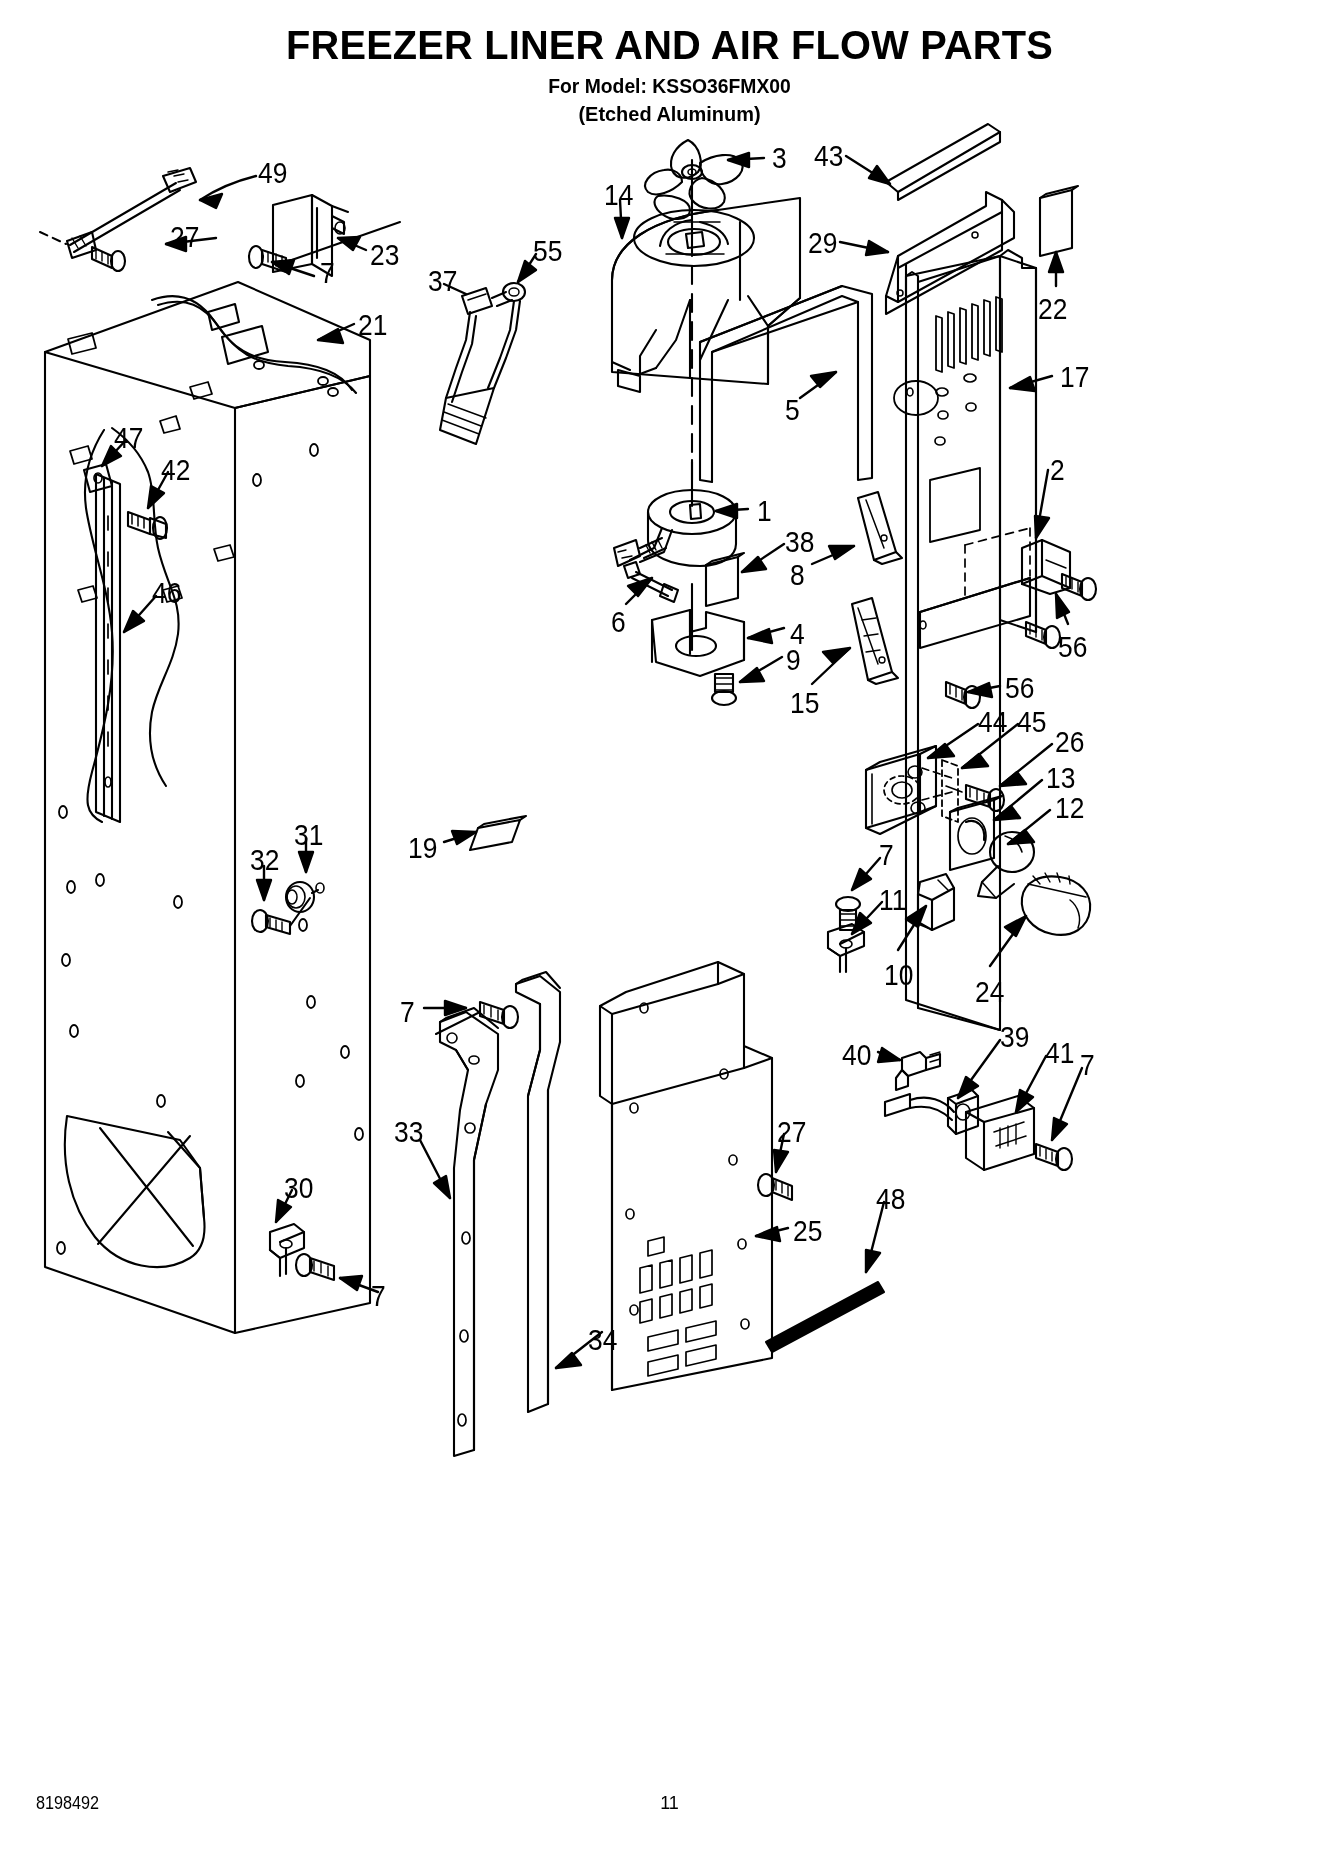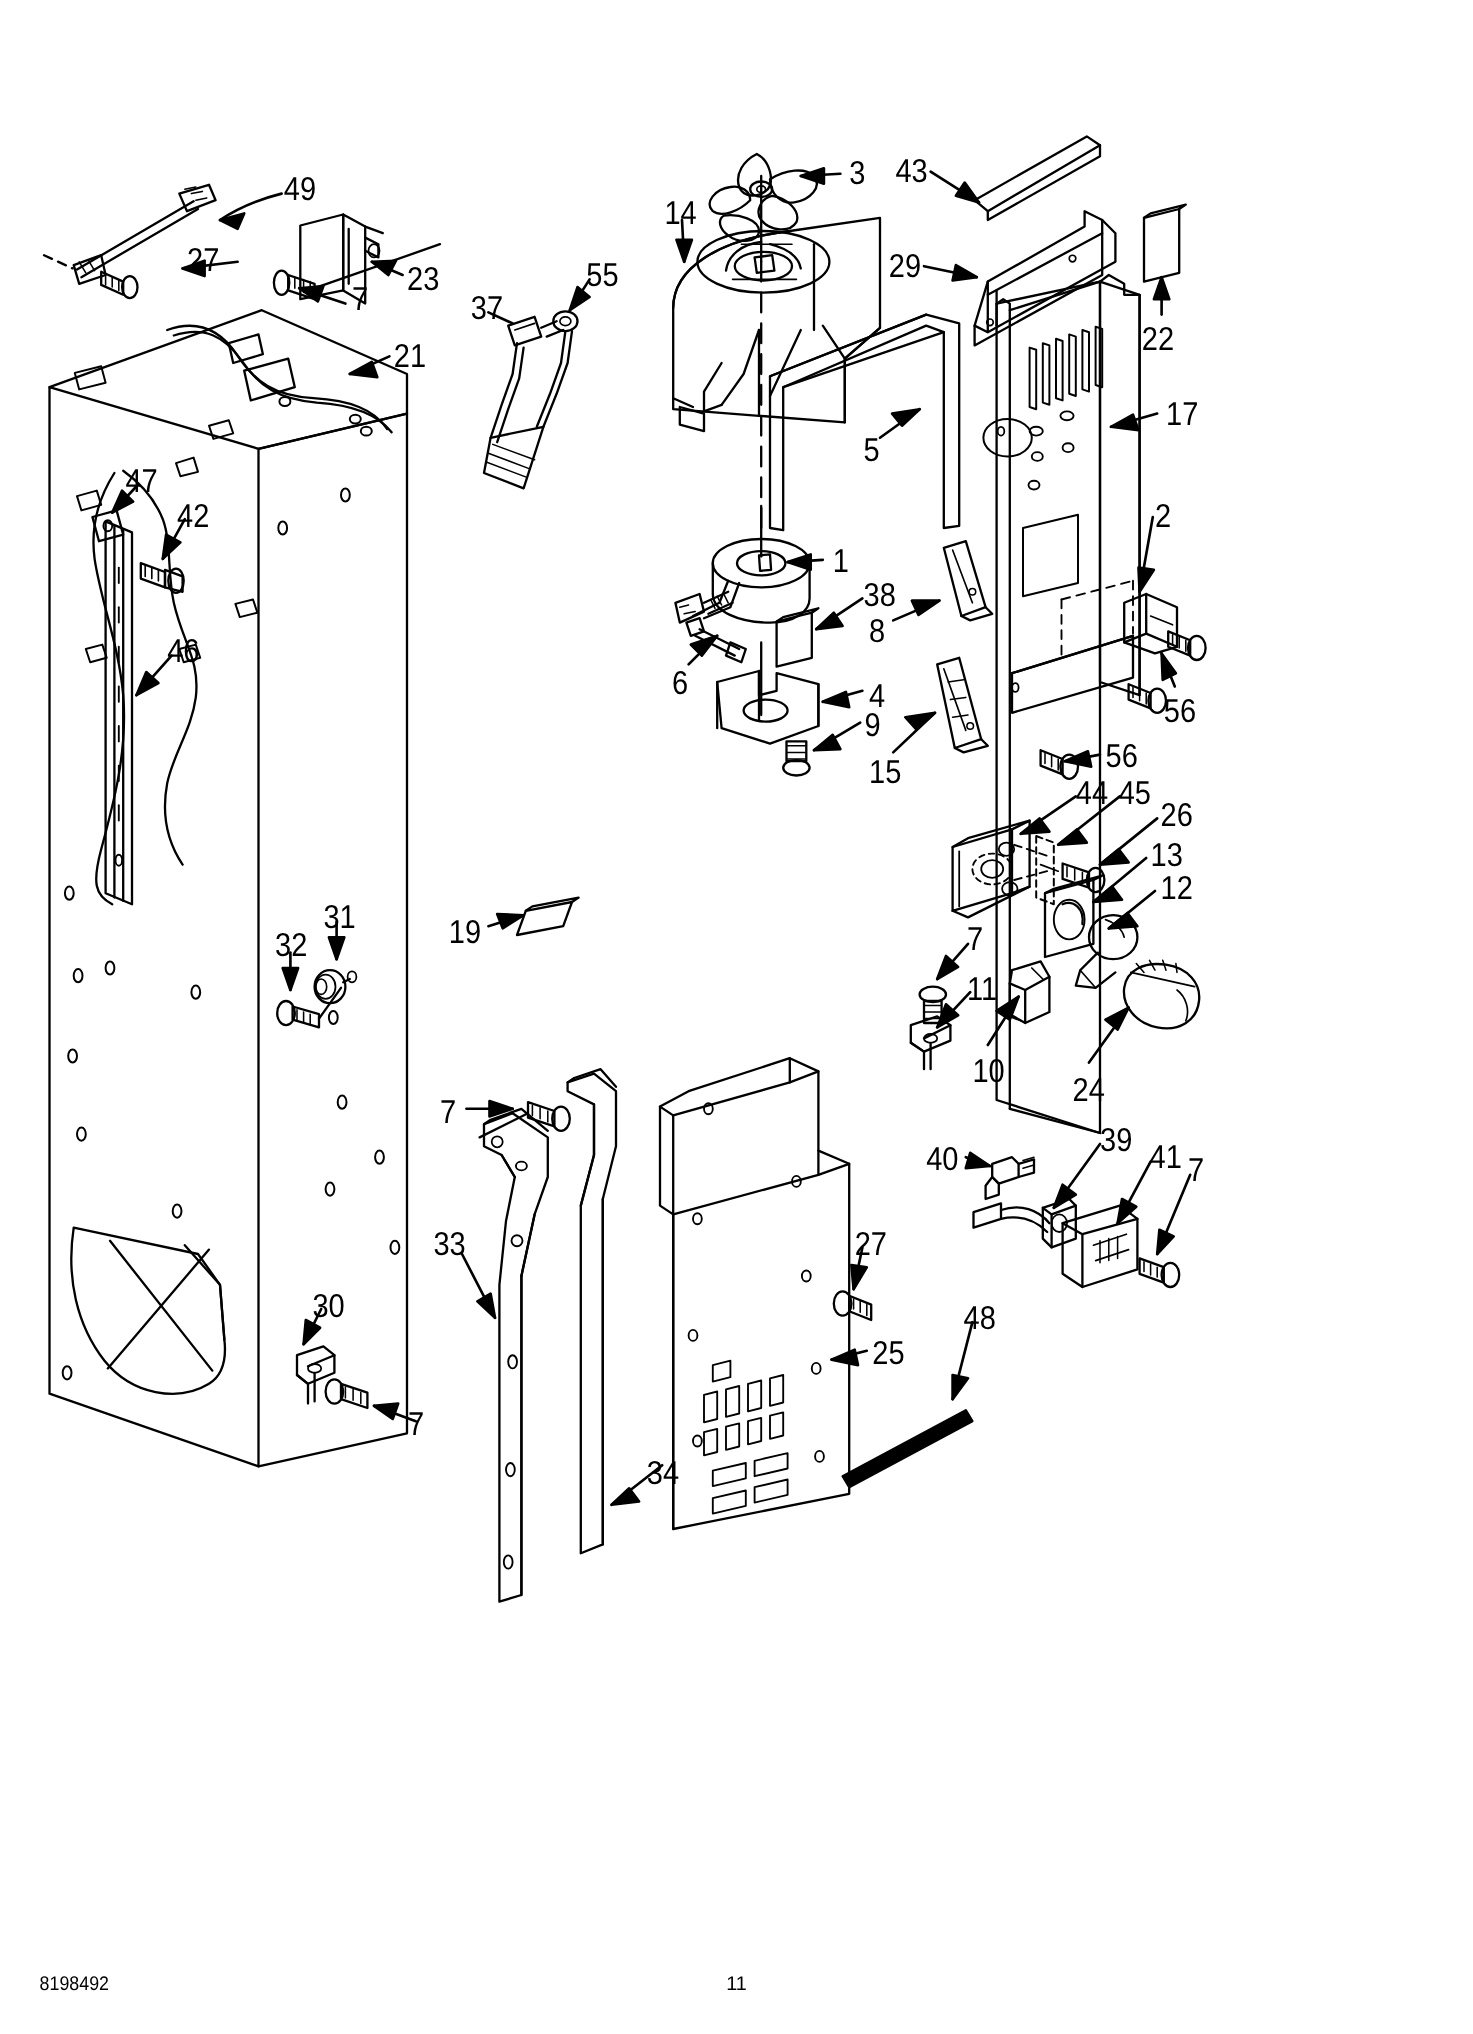--- a/index.html
+++ b/index.html
@@ -84,20 +84,25 @@
     transform: scaleX(0.88);
     transform-origin: left top;
     font-family: "Liberation Sans", sans-serif;
   }
 </style>
 </head>
 <body>
 
 <div id="page">
 
+  <div id="header">
+    <div id="doc-title">FREEZER LINER AND AIR FLOW PARTS</div>
+    <div id="doc-model">For Model: KSSO36FMX00</div>
+    <div id="doc-variant">(Etched Aluminum)</div>
+  </div>
 
   <div id="drawing">
     <svg width="1339" height="1849" viewBox="0 0 1339 1849" xmlns="http://www.w3.org/2000/svg" fill="none" stroke="#000" stroke-width="2.1" stroke-linejoin="round" stroke-linecap="round">
 
       <g>
 
         <path d="M45 352 L45 1267 L235 1333 L235 408 Z"></path>
         <path d="M45 352 L238 282 L370 340 L370 376 L235 408"></path>
         <path d="M235 408 L370 376"></path>
         <path d="M370 376 L370 1303 L235 1333"></path>

